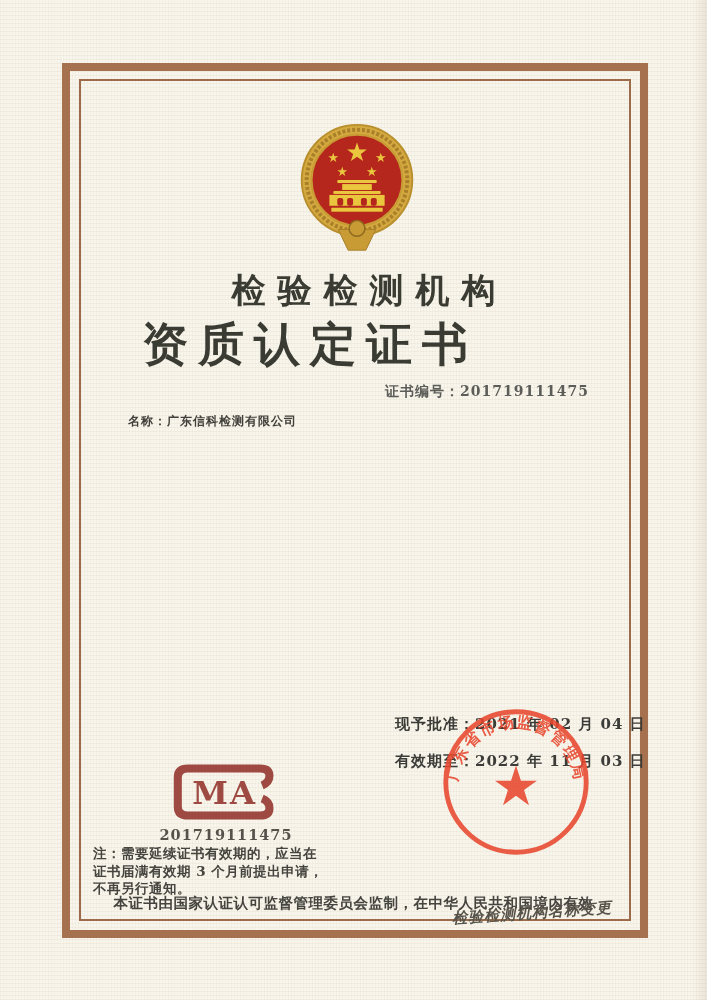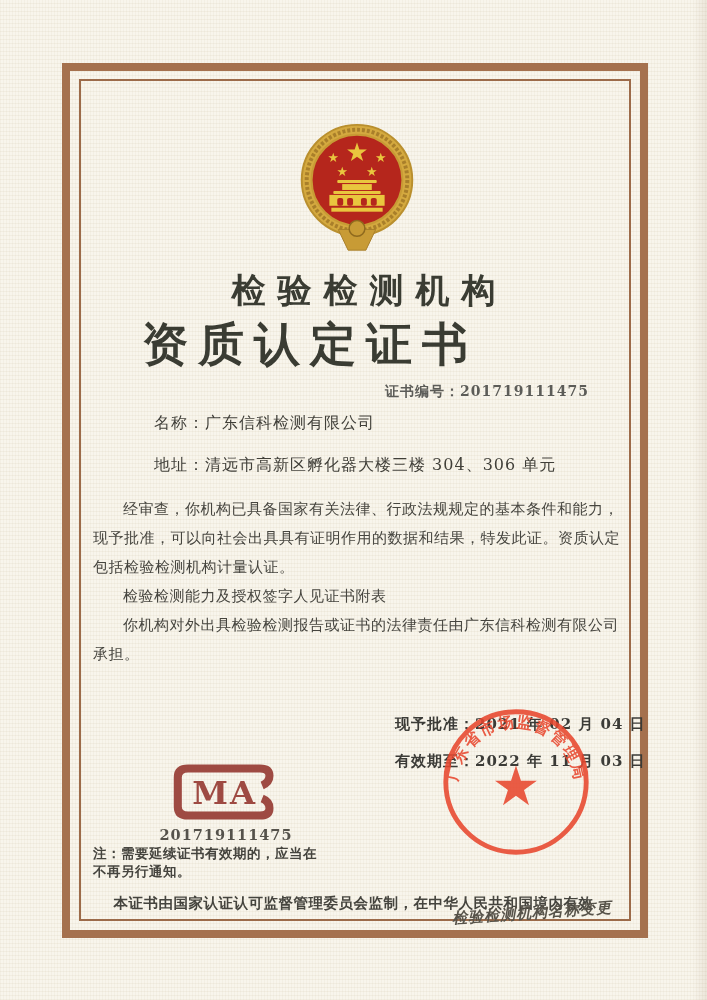--- a/index.html
+++ b/index.html
@@ -33,21 +33,21 @@
     left:0;top:268px;width:707px;text-align:center;
     font-size:34px;font-weight:700;letter-spacing:12px;color:#3a3c33;margin-left:16px;
   }
   .title-line2{
     left:0;top:314px;width:620px;text-align:center;
     font-size:46px;font-weight:700;letter-spacing:10px;color:#3a3c33;
   }
   .cert-no{
     left:385px;top:383px;font-size:14px;font-weight:700;color:#5c5c58;letter-spacing:1px;
   }
-  .field-row{left:128px;font-size:16px;font-weight:400;color:#403f39;letter-spacing:1px;margin-left:26px;}
+  .field-row{left:128px;font-size:12px;font-weight:700;color:#403f39;letter-spacing:1px;}
   .field-name{top:413px;}
   .field-addr{top:455px;}
   .body-block{
     left:93px;top:495px;width:528px;
     font-size:15px;font-weight:500;color:#46453f;line-height:29px;letter-spacing:0.5px;
   }
   .body-block p{margin:0;text-indent:2em;}
   .issue-block{left:395px;top:706px;font-size:15px;font-weight:600;color:#3b3b37;}
   .issue-row{height:37px;line-height:37px;letter-spacing:1px;}
   .seal{left:438px;top:704px;width:156px;height:156px;opacity:0.88;}
@@ -113,29 +113,21 @@
   <div class="abs title-line1">检验检测机构</div>
   <div class="abs title-line2">资质认定证书</div>
 
   <div class="abs cert-no">
     <span>证书编号：</span><span>201719111475</span>
   </div>
 
   <div class="abs field-row field-name">
     <span>名称：</span><span>广东信科检测有限公司</span>
   </div>
-  <div class="abs field-row field-addr">
-    <span>地址：</span><span>清远市高新区孵化器大楼三楼 304、306 单元</span>
-  </div>
 
-  <div class="abs body-block">
-    <p>经审查，你机构已具备国家有关法律、行政法规规定的基本条件和能力，现予批准，可以向社会出具具有证明作用的数据和结果，特发此证。资质认定包括检验检测机构计量认证。</p>
-    <p>检验检测能力及授权签字人见证书附表</p>
-    <p>你机构对外出具检验检测报告或证书的法律责任由广东信科检测有限公司承担。</p>
-  </div>
 
   <div class="abs issue-block">
     <div class="issue-row">
       <span>现予批准：</span><span>2021 年 02 月 04 日</span>
     </div>
     <div class="issue-row">
       <span>有效期至：</span><span>2022 年 11 月 03 日</span>
     </div>
   </div>
 
@@ -149,18 +141,19 @@
   </svg>
 
   <svg class="abs cma-logo" viewBox="0 0 150 80" xmlns="http://www.w3.org/2000/svg">
     <path d="M 127 31 Q 137 27 137 18 Q 137 8 124 8 L 26 8 Q 12 8 12 20 L 12 60 Q 12 72 26 72 L 124 72 Q 137 72 137 62 Q 137 53 127 49" fill="none" stroke="#9e4a42" stroke-width="11"></path>
     <text x="76" y="57" font-size="44" font-weight="bold" fill="#9e4a42" text-anchor="middle" font-family="DejaVu Serif, serif" letter-spacing="3">MA</text>
   </svg>
   <div class="abs cma-number">201719111475</div>
 
   <div class="abs notes-block">
     <p>注：需要延续证书有效期的，应当在</p>
+    <p>证书届满有效期 3 个月前提出申请，</p>
     <p>不再另行通知。</p>
   </div>
   <div class="abs footer-line">本证书由国家认证认可监督管理委员会监制，在中华人民共和国境内有效</div>
   <div class="abs handwritten">检验检测机构名称变更</div>
 
 </div>
 
 </body></html>

